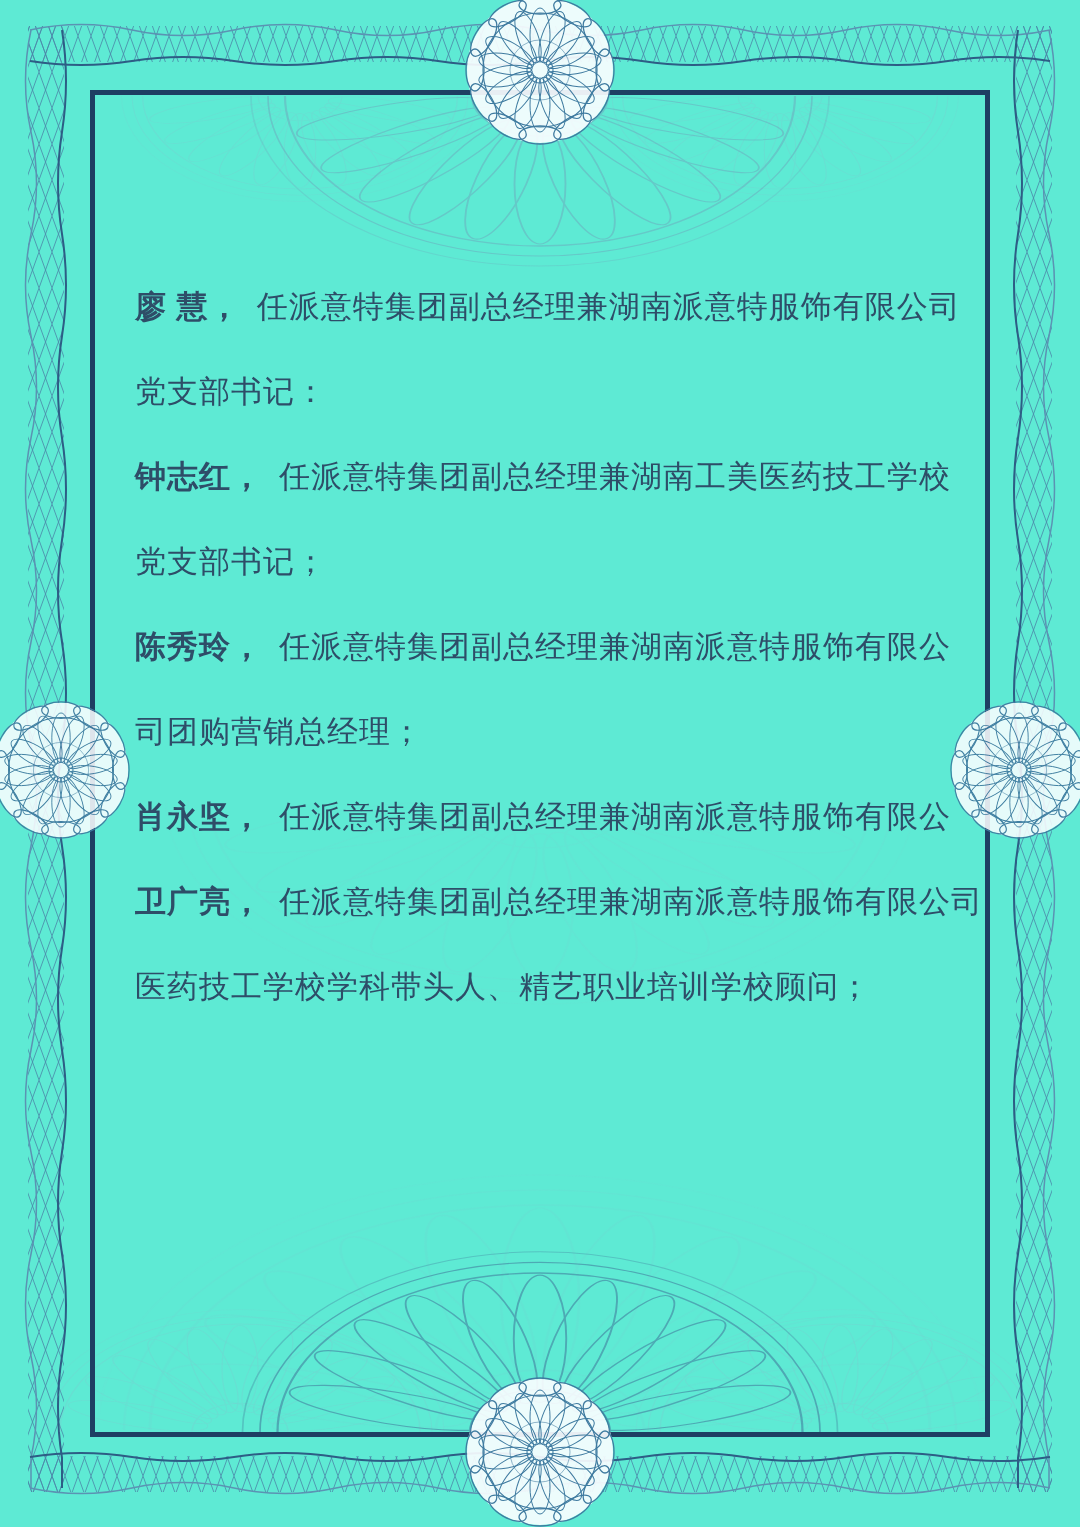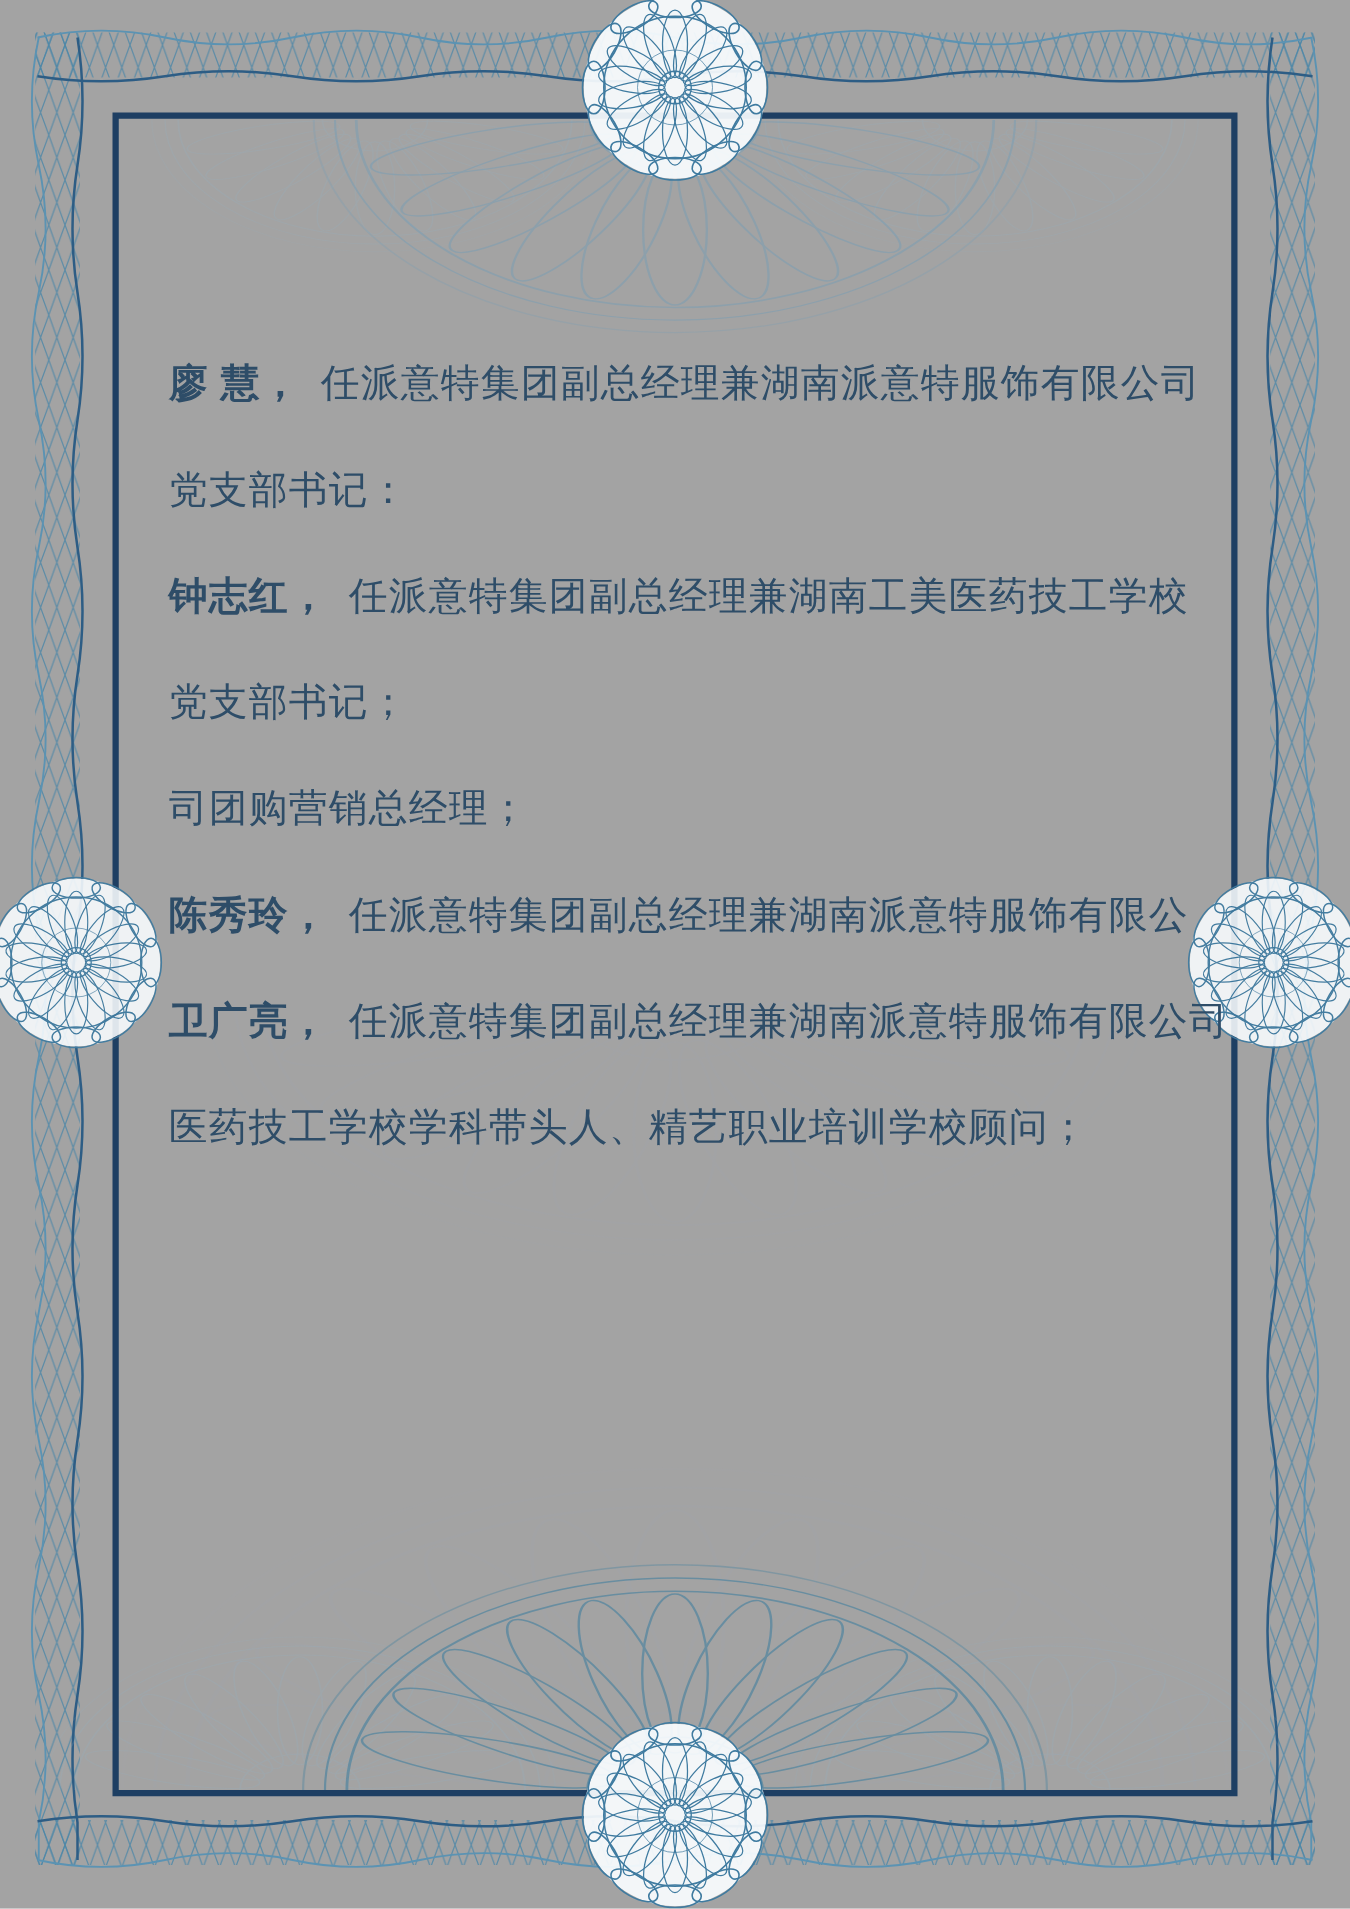--- a/index.html
+++ b/index.html
@@ -1,19 +1,19 @@
 <!DOCTYPE html>
 <html><head>
 <meta charset="utf-8">
 <style>
   html,body{margin:0;padding:0;background:#ffffff;}
   .page{
     position:relative;
     width:1080px;height:1527px;
-    background:#a3a3a3;
+    background:#5eead4;
     overflow:hidden;
     font-family:"Liberation Sans", sans-serif;
   }
   .deco{position:absolute;left:0;top:0;width:1080px;height:1527px;pointer-events:none;}
   .textlayer{
     position:absolute;left:135px;top:264px;width:850px;
     color:#2e4d68;
     font-size:31px;
     letter-spacing:1px;
   }
@@ -137,19 +137,20 @@
       <use href="#rosette" transform="translate(61,770)  scale(0.92)" color="#3f7ba0" opacity="0.95"></use>
       <use href="#rosette" transform="translate(1019,770) scale(0.92)" color="#3f7ba0" opacity="0.95"></use>
     </g>
   </svg>
 
   <div class="textlayer">
     <div class="line"><span class="name">廖 慧，</span><span class="rest">任派意特集团副总经理兼湖南派意特服饰有限公司</span></div>
     <div class="line"><span class="name"></span><span class="rest">党支部书记：</span></div>
     <div class="line"><span class="name">钟志红，</span><span class="rest">任派意特集团副总经理兼湖南工美医药技工学校</span></div>
     <div class="line"><span class="name"></span><span class="rest">党支部书记；</span></div>
+    <div class="line"><span class="name">陈秀玲，</span><span class="rest">任派意特集团副总经理兼湖南派意特服饰有限公</span></div>
     <div class="line"><span class="name"></span><span class="rest">司团购营销总经理；</span></div>
-    <div class="line"><span class="name">陈秀玲，</span><span class="rest">任派意特集团副总经理兼湖南派意特服饰有限公</span></div>
+    <div class="line"><span class="name">肖永坚，</span><span class="rest">任派意特集团副总经理兼湖南派意特服饰有限公</span></div>
     <div class="line"><span class="name">卫广亮，</span><span class="rest">任派意特集团副总经理兼湖南派意特服饰有限公司</span></div>
     <div class="line"><span class="name"></span><span class="rest">医药技工学校学科带头人、精艺职业培训学校顾问；</span></div>
   </div>
 
 </div>
 
 </body></html>

